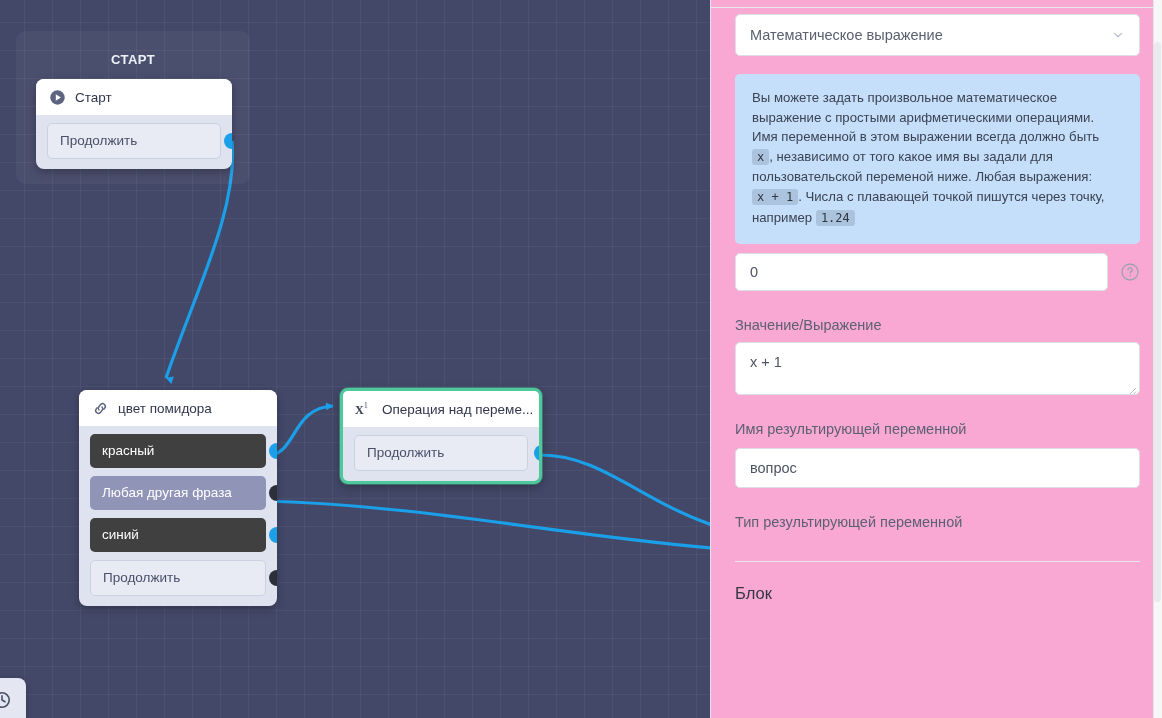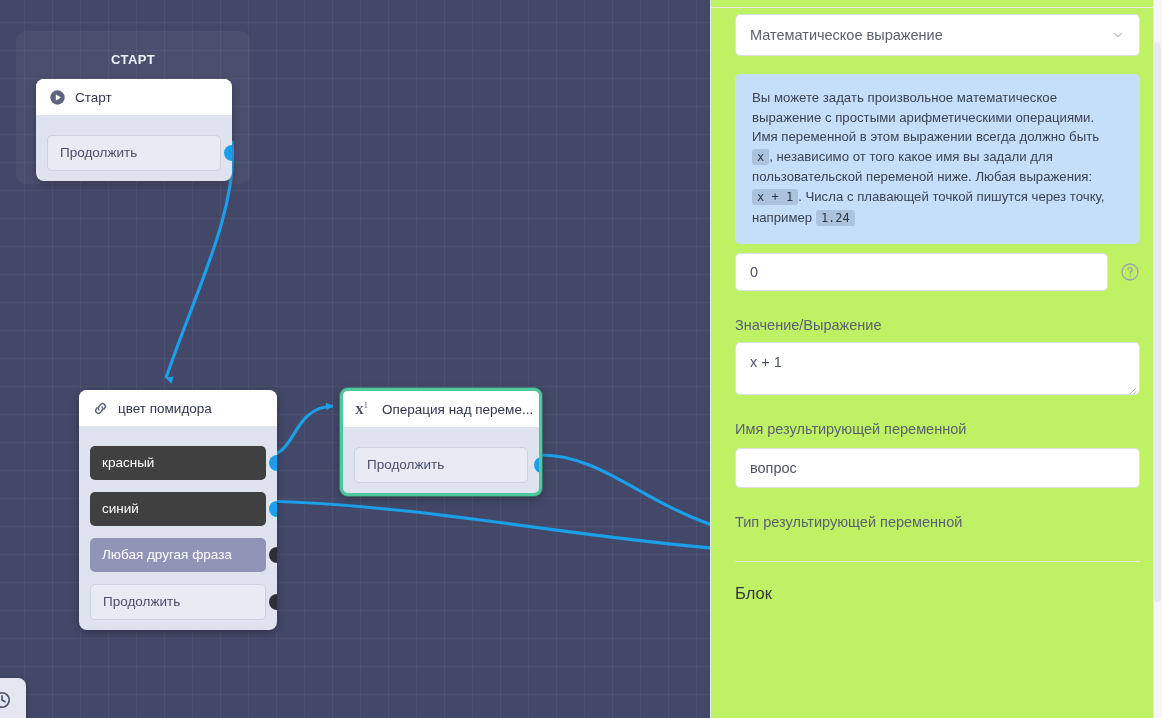--- a/index.html
+++ b/index.html
@@ -74,21 +74,20 @@
     flex: 0 0 auto;
     width: 18px; height: 18px;
     display: flex; align-items: center; justify-content: center;
     color: #5d6480;
   }
   .node-body { padding: 8px 11px 10px 11px; }
 
   .port-row {
     position: relative;
     margin-bottom: 8px;
-    margin-top: 12px;
   }
   .port-row:last-child { margin-bottom: 0; }
 
   .pill {
     border-radius: 5px;
     padding: 9px 12px;
     font-size: 13.5px;
     line-height: 16px;
     white-space: nowrap;
     overflow: hidden;
@@ -120,21 +119,21 @@
     align-items: center;
     justify-content: center;
     box-shadow: 0 2px 6px rgba(0,0,0,0.25);
     color: #4a5069;
   }
 
   
   #sidebar {
     position: relative;
     width: 452px; height: 718px;
-    background: #bef264;
+    background: #f9a8d4;
     border-left: 1px solid #e3e5ea;
     overflow: hidden;
   }
   #sidebar-inner {
     padding: 0 22px 0 24px;
   }
   .sb-topline {
     height: 8px;
     border-bottom: 1px solid #e8e9ed;
     margin: 0 -24px 0 -24px;
@@ -320,26 +319,26 @@
           </svg>
         </span>
         <span>цвет помидора</span>
       </div>
       <div class="node-body">
         <div class="port-row">
           <div class="pill green">красный</div>
           <span class="port-dot blue"></span>
         </div>
         <div class="port-row">
+          <div class="pill purple">Любая другая фраза</div>
+          <span class="port-dot dark"></span>
+        </div>
+        <div class="port-row">
           <div class="pill green">синий</div>
           <span class="port-dot blue"></span>
-        </div>
-        <div class="port-row">
-          <div class="pill purple">Любая другая фраза</div>
-          <span class="port-dot dark"></span>
         </div>
         <div class="port-row">
           <div class="pill plain">Продолжить</div>
           <span class="port-dot dark"></span>
         </div>
       </div>
     </div>
 
     <div class="node selected" style="left:340px; top:388px; width:202px;">
       <div class="node-header">

